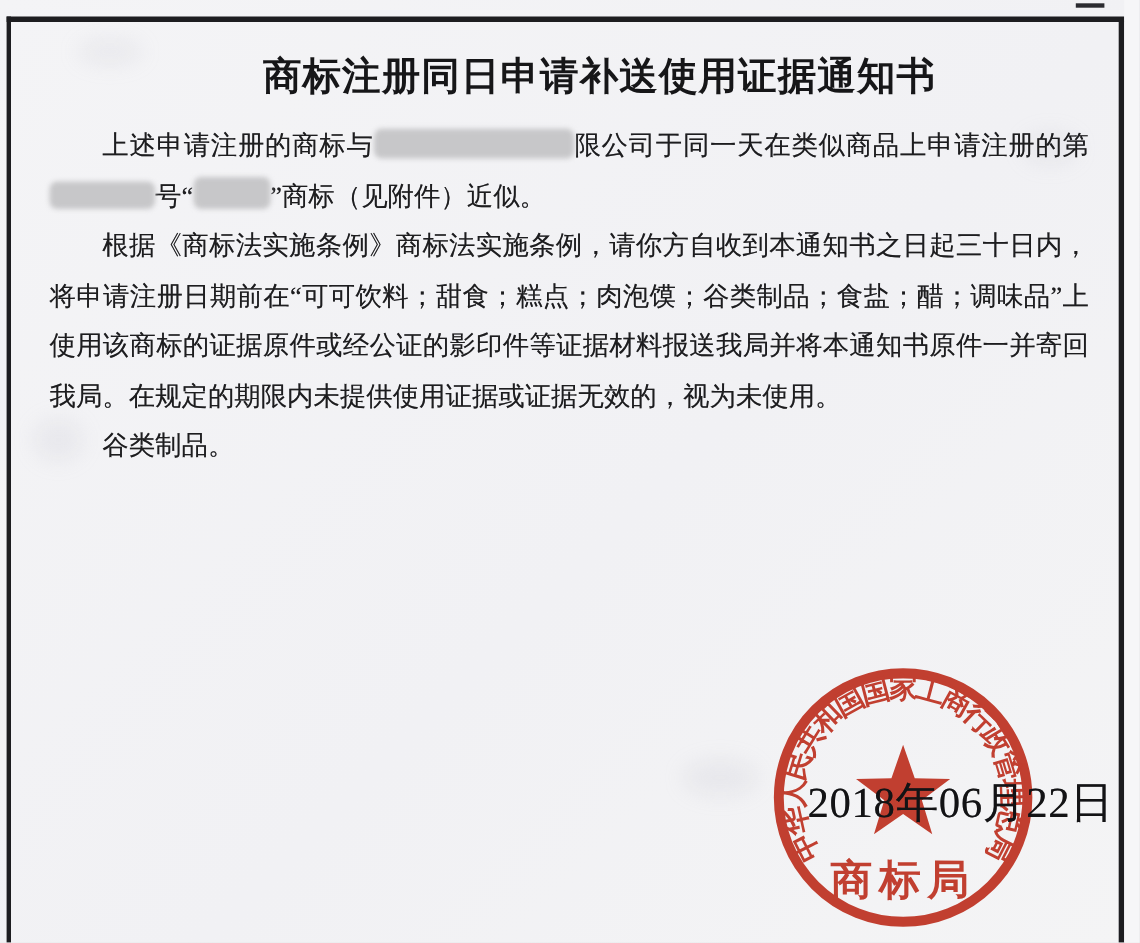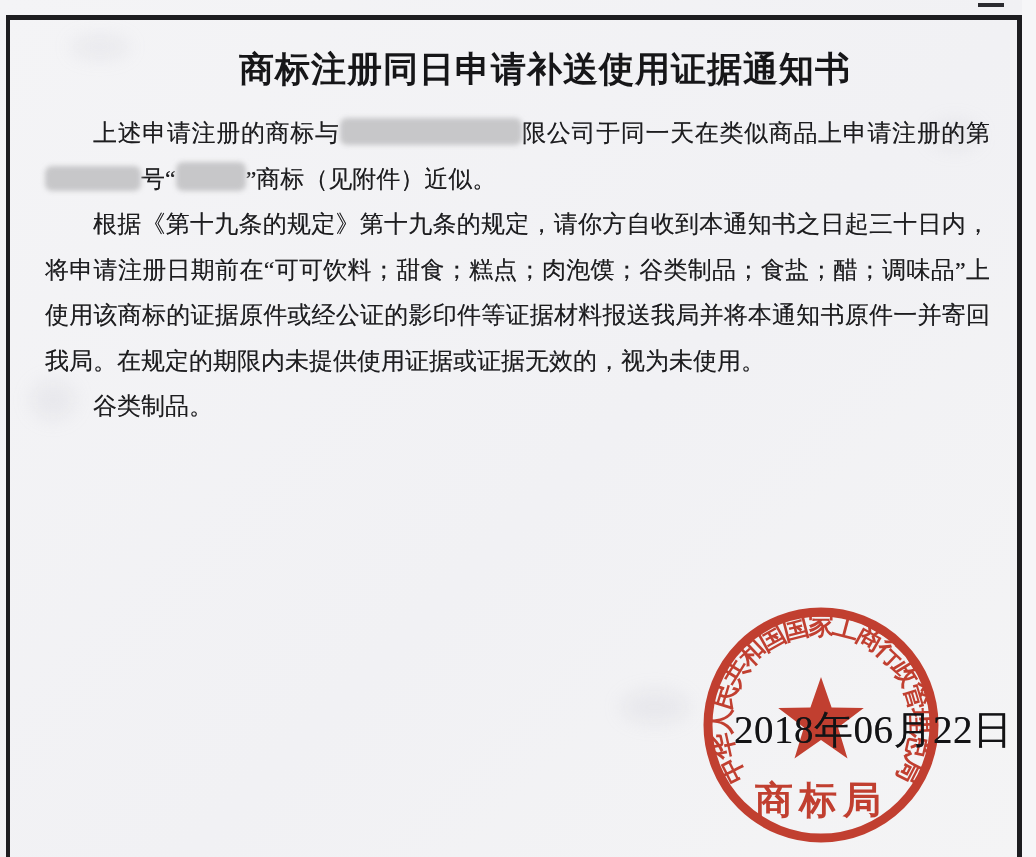--- a/index.html
+++ b/index.html
@@ -71,21 +71,21 @@
 
   <div class="smudge s1"></div>
   <div class="smudge s2"></div>
   <div class="smudge s3"></div>
   <div class="smudge s4"></div>
 
   <div class="doc-title">商标注册同日申请补送使用证据通知书</div>
 
   <div class="doc-body">
       <p>上述申请注册的商标与<span class="redact" style="width: 182px; height: 27px;"></span>限公司于同一天在类似商品上申请注册的第<span class="redact" style="width: 96px; height: 25px;"></span>号“<span class="redact" style="width: 70px; height: 29px;"></span>”商标（见附件）近似。</p>
-      <p>根据《第十九条的规定》第十九条的规定，请你方自收到本通知书之日起三十日内，将申请注册日期前在“可可饮料；甜食；糕点；肉泡馍；谷类制品；食盐；醋；调味品”上使用该商标的证据原件或经公证的影印件等证据材料报送我局并将本通知书原件一并寄回我局。在规定的期限内未提供使用证据或证据无效的，视为未使用。</p>
+      <p>根据《商标法实施条例》商标法实施条例，请你方自收到本通知书之日起三十日内，将申请注册日期前在“可可饮料；甜食；糕点；肉泡馍；谷类制品；食盐；醋；调味品”上使用该商标的证据原件或经公证的影印件等证据材料报送我局并将本通知书原件一并寄回我局。在规定的期限内未提供使用证据或证据无效的，视为未使用。</p>
       <p>谷类制品。</p>
     </div>
 
   <div class="issue-date">2018年06月22日</div>
 
   <svg class="seal" width="248" height="248" viewBox="0 0 248 248" xmlns="http://www.w3.org/2000/svg">
     <circle cx="124" cy="124" r="113" fill="none" stroke="#bf3626" stroke-width="9"></circle>
     <path id="ringPath" d="M 49.5 176.2 A 91 91 0 1 1 198.5 176.2" fill="none"></path>
     <text font-size="26" font-weight="bold" fill="#bf3626" font-family="Liberation Serif, serif">
       <textPath href="#ringPath" startOffset="0" textLength="397" lengthAdjust="spacing">中华人民共和国国家工商行政管理总局</textPath>

